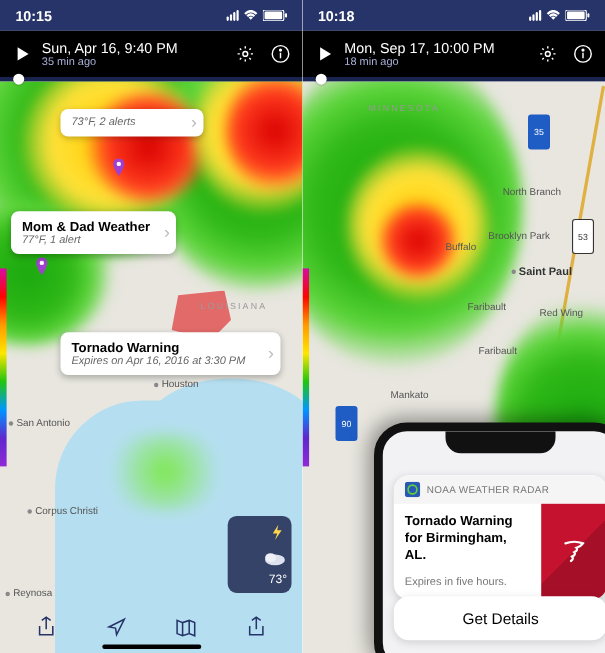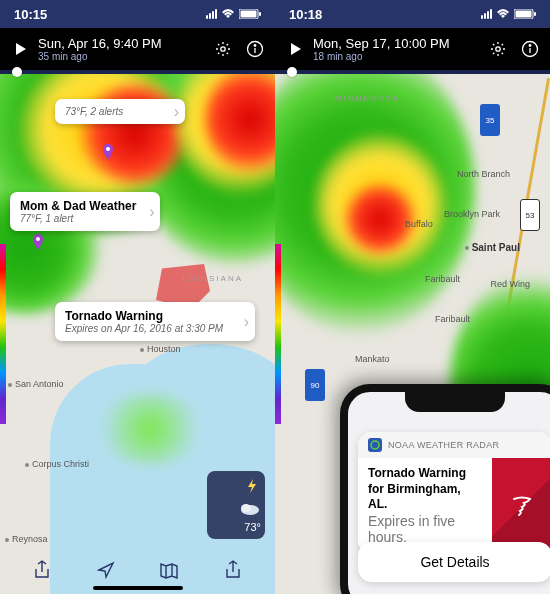--- a/index.html
+++ b/index.html
@@ -46,21 +46,21 @@
   .shield { position:absolute; width:20px; height:32px; background:#1f5cc4; border-radius:3px; display:flex; align-items:center; justify-content:center; color:#fff; font-size:8px;}
   
   .notif-phone { position:absolute; right:-20px; bottom:-20px; width:230px; height:230px; z-index:30;}
   .notif-frame { width:100%; height:100%; border:8px solid #111; border-radius:30px; background:#f2f2f5; box-shadow:-4px -4px 18px rgba(0,0,0,0.4); overflow:hidden; position:relative;}
   .notch { position:absolute; top:0; left:50%; transform:translateX(-50%); width:100px; height:20px; background:#111; border-radius:0 0 14px 14px;}
   .notif-card { position:absolute; top:40px; left:10px; right:10px; background:#fff; border-radius:14px; box-shadow:0 2px 8px rgba(0,0,0,0.15); overflow:hidden;}
   .notif-head { display:flex; align-items:center; padding:6px 10px; gap:6px; background:#f5f5f5;}
   .notif-head span { font-size:9px; color:#777; text-transform:uppercase; letter-spacing:0.3px;}
   .notif-body { padding:8px 10px 10px; position:relative;}
   .notif-title { font-size:12px; font-weight:700; color:#000; line-height:1.3;}
-  .notif-sub { font-size:14px; color:#777; margin-top:0;}
+  .notif-sub { font-size:10px; color:#777; margin-top:11px;}
   .notif-badge { position:absolute; right:0; top:0; bottom:0; width:60px; background:linear-gradient(135deg,#c4122f 50%,#a50f27 50%); display:flex; align-items:center; justify-content:center;}
   .notif-badge svg { fill:#fff;}
   .notif-btn { position:absolute; top:150px; left:10px; right:10px; background:#fff; border-radius:14px; padding:12px; text-align:center; font-size:14px; color:#000; box-shadow:0 2px 8px rgba(0,0,0,0.15);}
   .road { position:absolute; background:#e0b040; border-radius:2px;}
   .home-indicator { position:absolute; bottom:4px; left:50%; transform:translateX(-50%); width:90px; height:4px; background:#000; border-radius:3px; z-index:20;}
   .state-label { position:absolute; font-size:8px; letter-spacing:2px; color:#999;}
 </style>
 </head>
 <body>
 

